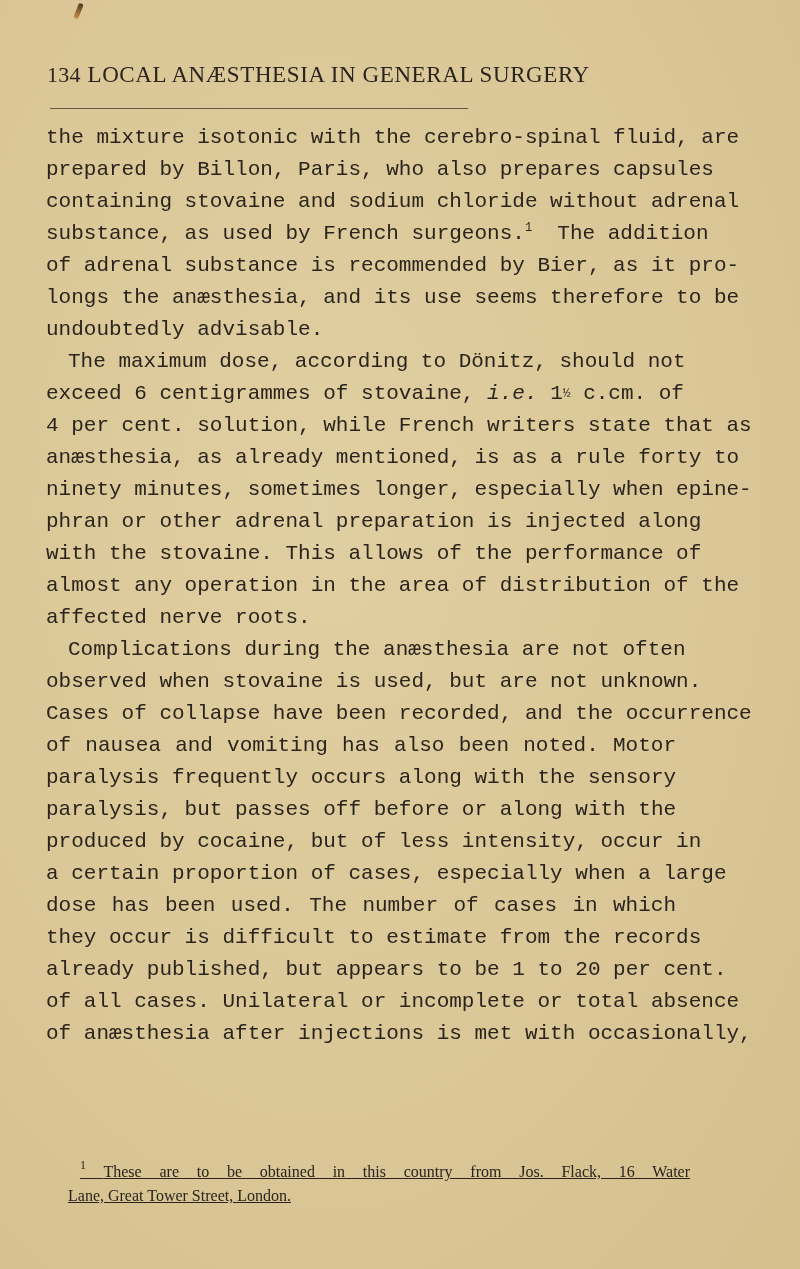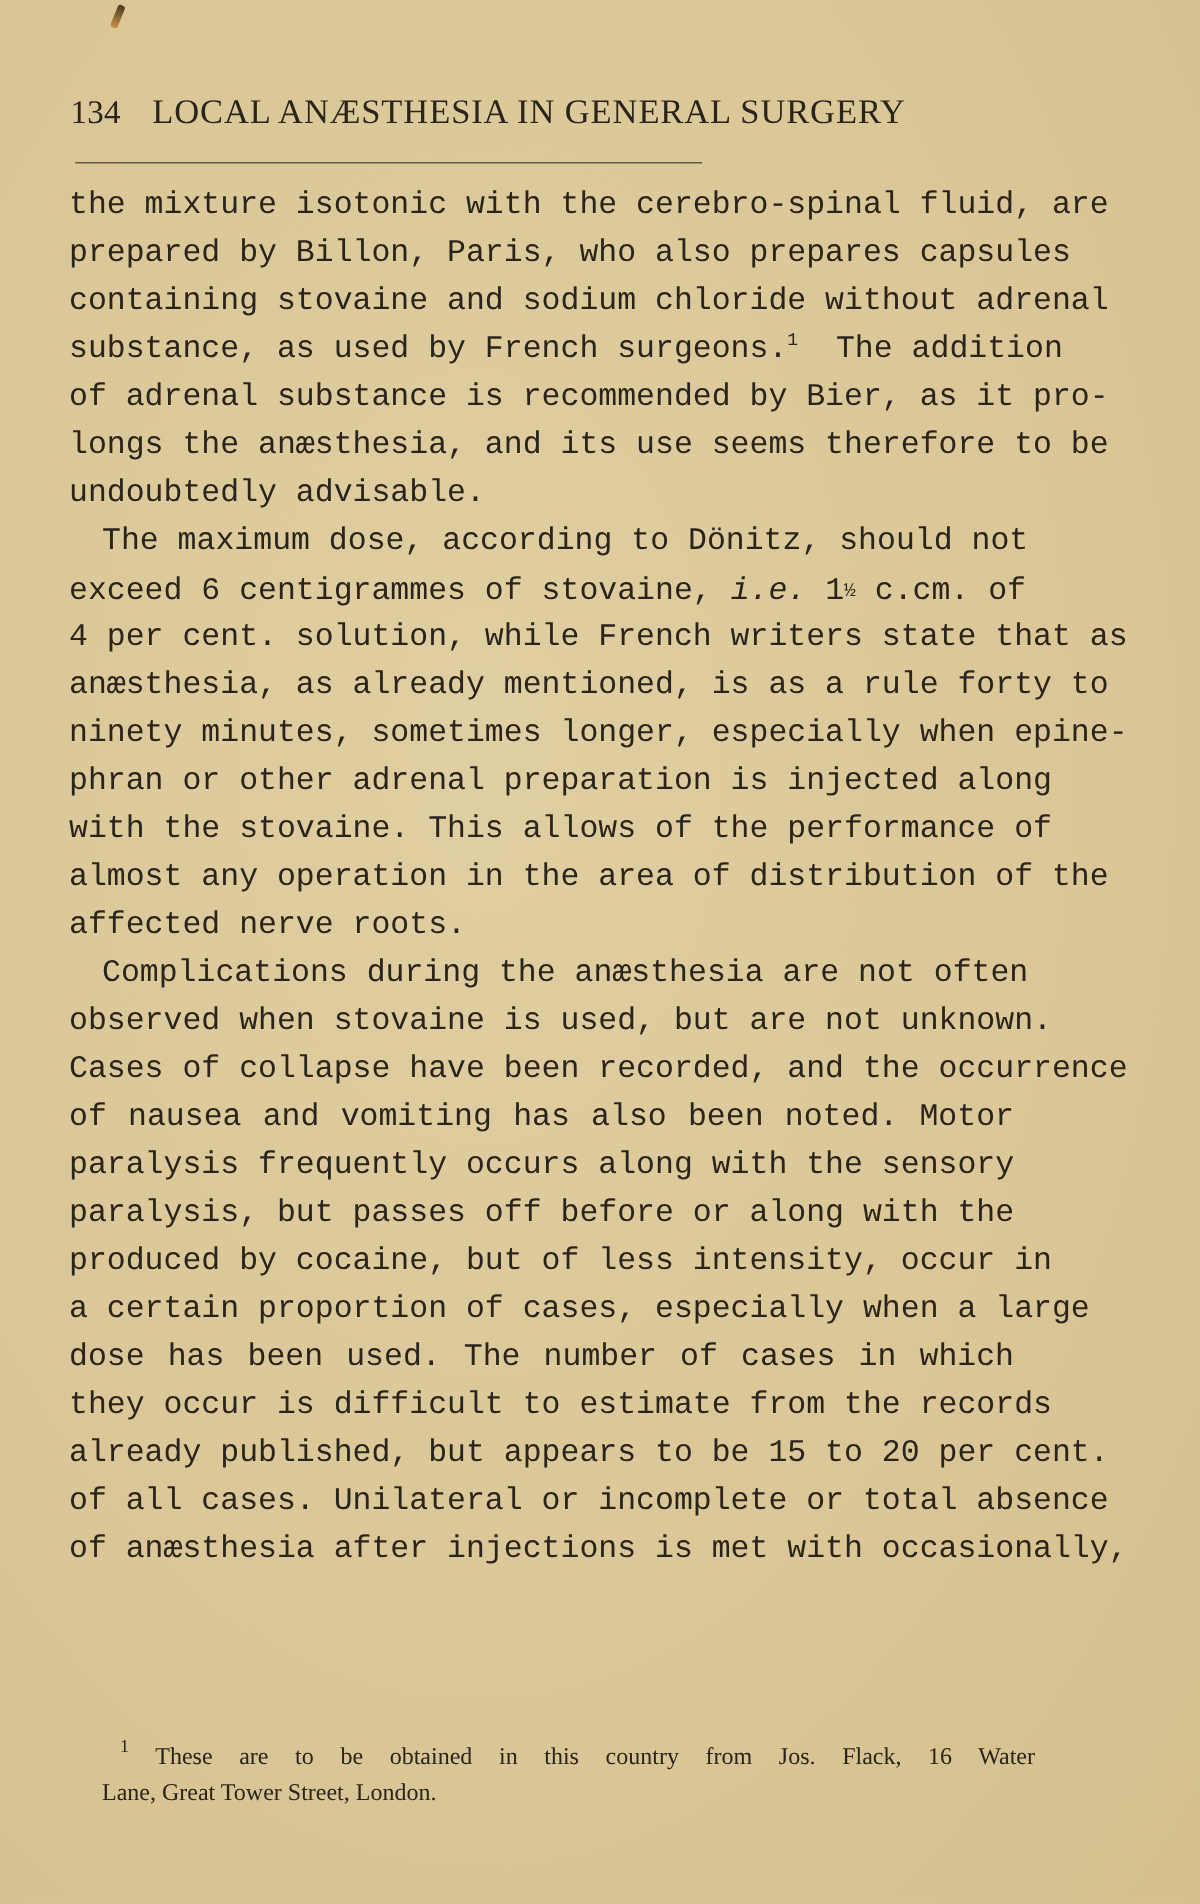--- a/index.html
+++ b/index.html
@@ -26,21 +26,21 @@
       position: absolute;
       left: 47px; top: 62px;
       width: 700px;
       height: 30px;
       font-size: 21px;
       letter-spacing: 0.2px;
     }
     .header .num {
       font-family: "Liberation Serif", serif;
       font-size: 22px;
-      margin-right: 14px;
+      margin-right: 0;
     }
     .header .title {
       font-family: "Liberation Serif", serif;
       font-size: 23px;
       letter-spacing: 0.6px;
     }
     .rule {
       position: absolute;
       left: 50px; top: 108px;
       width: 418px; height: 1px;
@@ -68,21 +68,21 @@
     .frac { font-size: 13px; display: inline-block; vertical-align: 2px; }
     .it { font-style: italic; margin-top: 45px; }
     .footnote {
       position: absolute;
       left: 68px; top: 1160px;
       width: 622px;
       font-family: "Liberation Serif", serif;
       font-size: 16px;
       line-height: 24px;
     }
-    .footnote .line { height: 24px; }
+    .footnote .line { height: 24px; text-decoration: underline; }
     .footnote .first { padding-left: 12px; }
   </style>
 </head>
 <body>
 
 <div class="mark"></div>
 
 <div class="header">
   <span class="num">134</span>
   <span class="title">LOCAL ANÆSTHESIA IN GENERAL SURGERY</span>
@@ -109,21 +109,21 @@
   <span class="line indent">Complications during the anæsthesia are not often</span>
   <span class="line">observed when stovaine is used, but are not unknown.</span>
   <span class="line">Cases of collapse have been recorded, and the occurrence</span>
   <span class="line">of nausea and vomiting has also been noted. Motor</span>
   <span class="line">paralysis frequently occurs along with the sensory</span>
   <span class="line">paralysis, but passes off before or along with the</span>
   <span class="line">produced by cocaine, but of less intensity, occur in</span>
   <span class="line">a certain proportion of cases, especially when a large</span>
   <span class="line">dose has been used. The number of cases in which</span>
   <span class="line">they occur is difficult to estimate from the records</span>
-  <span class="line">already published, but appears to be 15 to 20 per cent.</span>
+  <span class="line">already published, but appears to be 1 to 20 per cent.</span>
   <span class="line">of all cases. Unilateral or incomplete or total absence</span>
   <span class="line">of anæsthesia after injections is met with occasionally,</span>
 </div>
 
 <div class="footnote">
   <span class="line first"><sup>1</sup> <span>These are to be obtained in this country from Jos. Flack, 16 Water</span></span>
   <span class="line last">Lane, Great Tower Street, London.</span>
 </div>
 
 </body></html>

